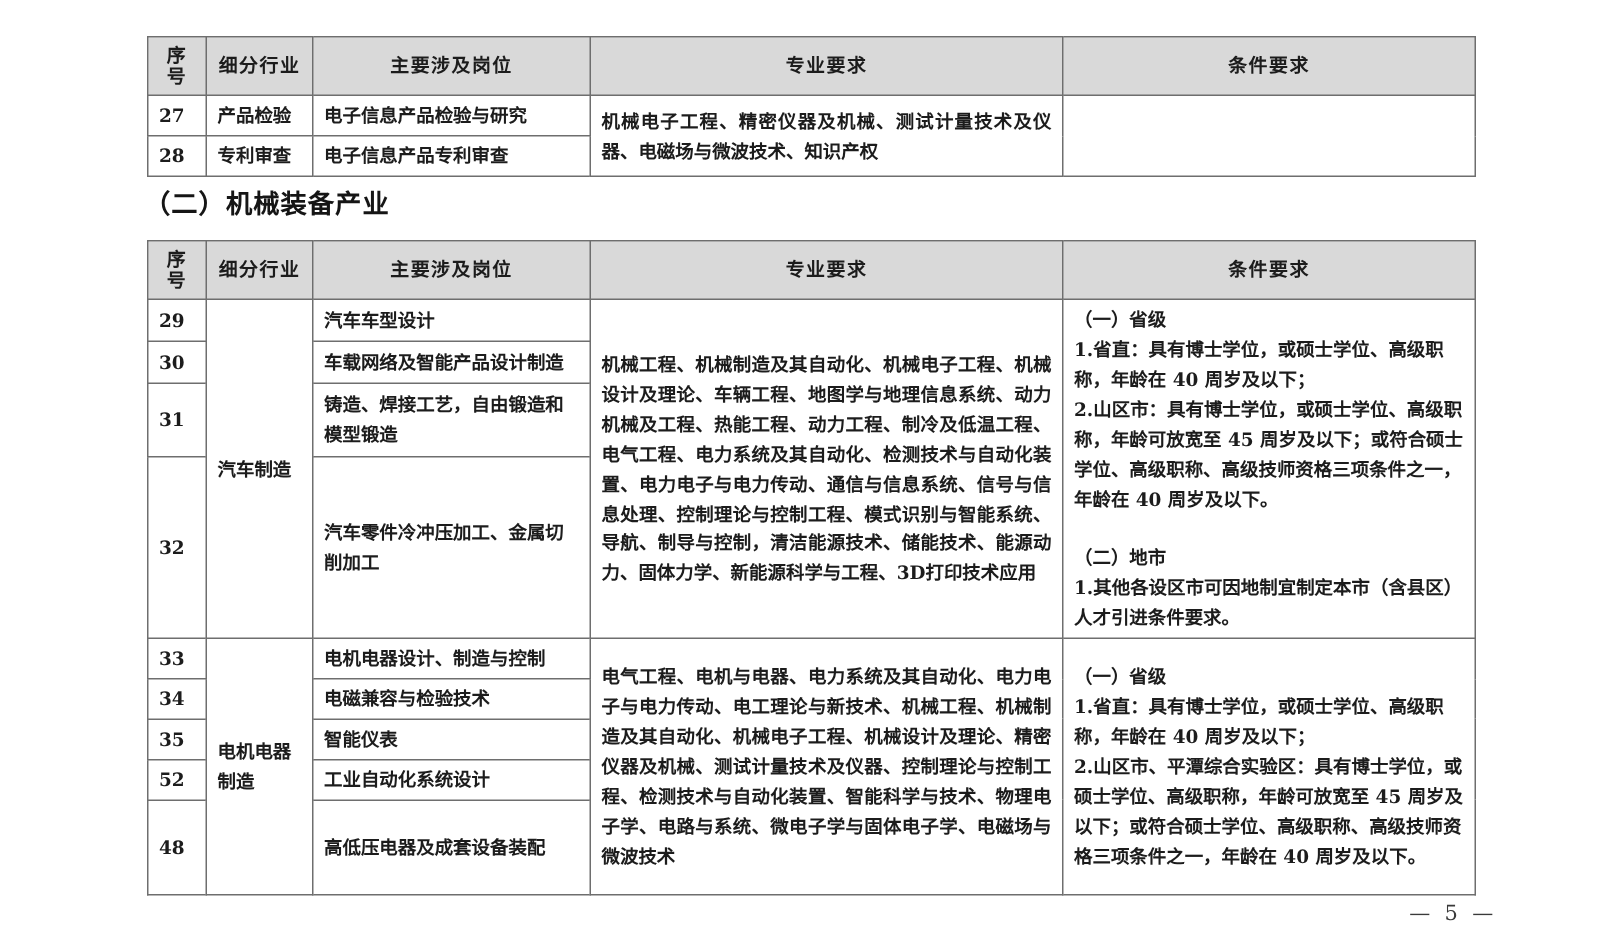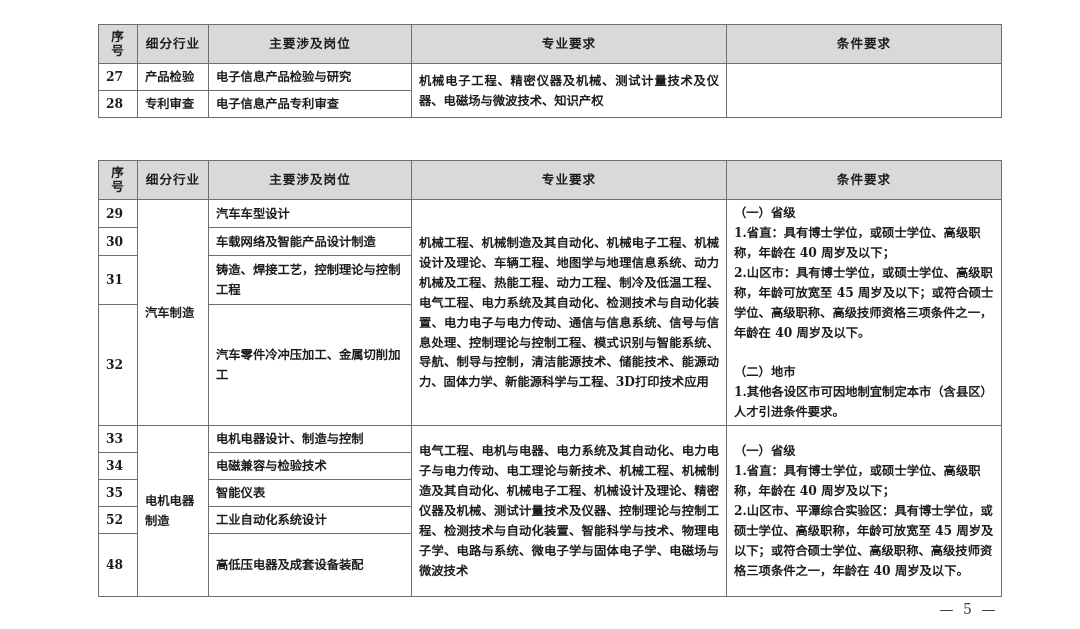--- a/index.html
+++ b/index.html
@@ -46,21 +46,21 @@
     text-align: center;
     font-weight: bold;
     letter-spacing: 0.08em;
     padding: 5px 4px;
     font-size: 12.6px;
   }
   th.col-seq   { width: 39px; }
   td.col-seq   { width: 39px; text-align: center; letter-spacing: 0; }
   th.col-sub   { width: 71px; }
   td.col-sub   { width: 71px; text-align: center; }
-  th.col-post  { width: 203px; }
+  th.col-post  { width: 185px; }
   td.col-post  { width: 203px; }
   th.col-major { width: 315px; }
   td.col-major { width: 315px; vertical-align: middle; }
   th.col-cond  { width: 275px; }
   td.col-cond  { width: 254px; vertical-align: top; padding-top: 6px; }
 
   .seq-head-inner { line-height: 1.12; }
 
   .cell-text { white-space: pre-line; }
   .cell-text.just { text-align: justify; text-justify: inter-ideograph; }
@@ -137,20 +137,21 @@
         </td>
       </tr>
       <tr>
         <td class="col-seq">28</td>
         <td class="col-sub">专利审查</td>
         <td class="col-post">电子信息产品专利审查</td>
       </tr>
     </tbody>
   </table>
 
+  <div class="section-heading">（二）机械装备产业</div>
 
   <table class="doc-table table-main">
     <thead>
       <tr>
         <th class="col-seq">
           <div class="seq-head-inner cell-text">序
 号</div>
         </th>
         <th class="col-sub">细分行业</th>
         <th class="col-post">主要涉及岗位</th>
@@ -176,21 +177,21 @@
 1.其他各设区市可因地制宜制定本市（含县区）人才引进条件要求。</div>
         </td>
       </tr>
       <tr>
         <td class="col-seq" style="height:26px">30</td>
         <td class="col-post">车载网络及智能产品设计制造</td>
       </tr>
       <tr>
         <td class="col-seq" style="height:44px">31</td>
         <td class="col-post">
-          <div class="cell-text">铸造、焊接工艺，控制理论与控制工程</div>
+          <div class="cell-text">铸造、焊接工艺，自由锻造和模型锻造</div>
         </td>
       </tr>
       <tr>
         <td class="col-seq" style="height:117px">32</td>
         <td class="col-post">
           <div class="cell-text">汽车零件冷冲压加工、金属切削加工</div>
         </td>
       </tr>
 
       <tr>

